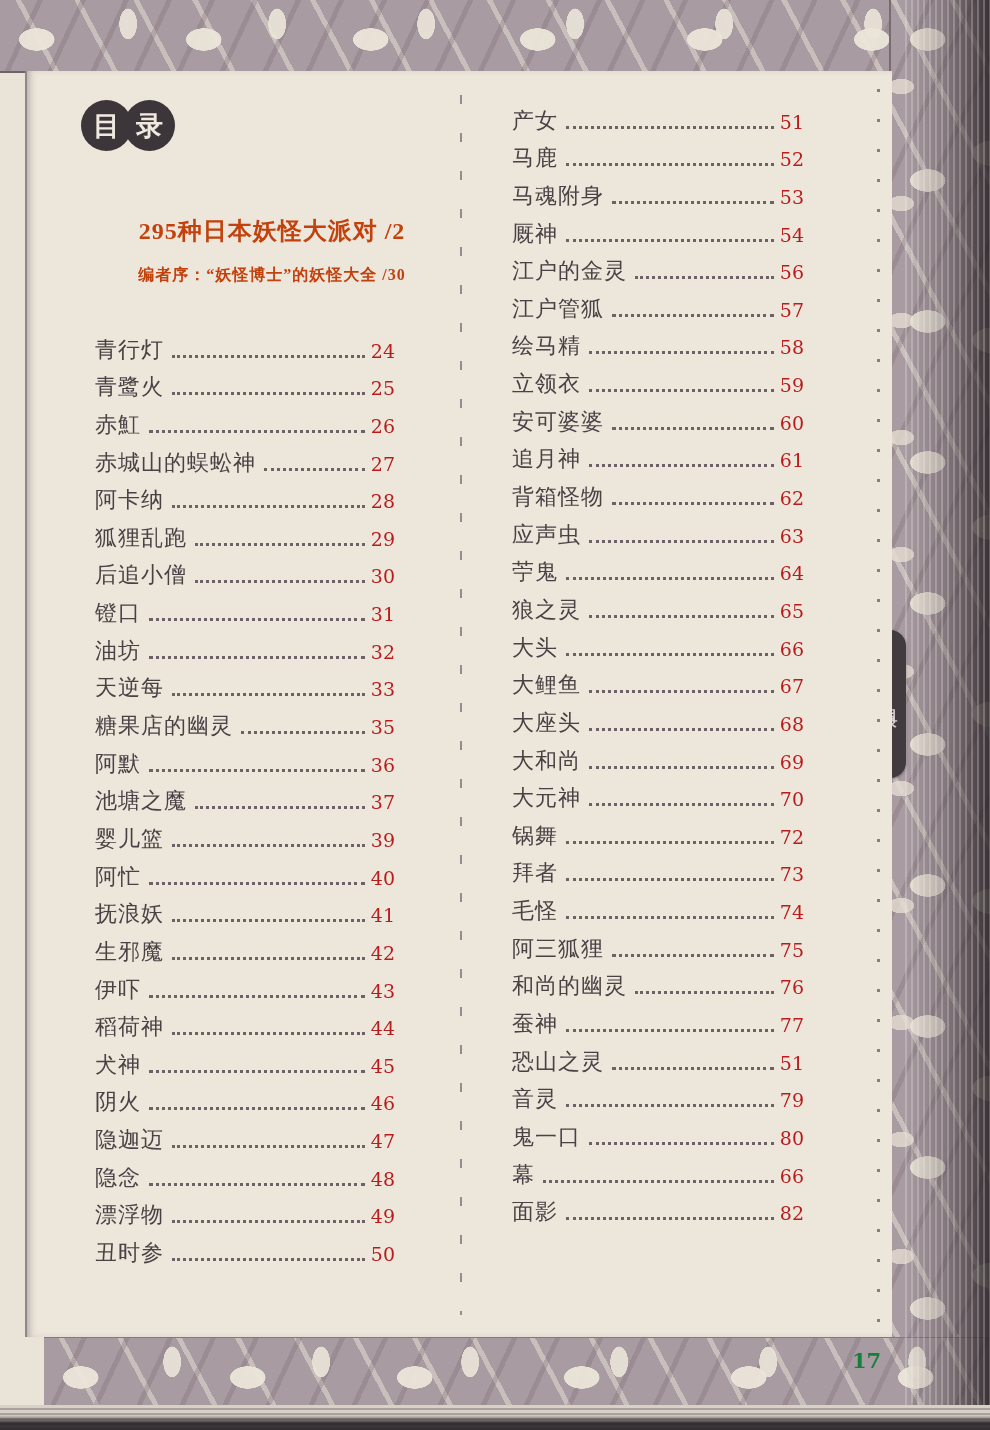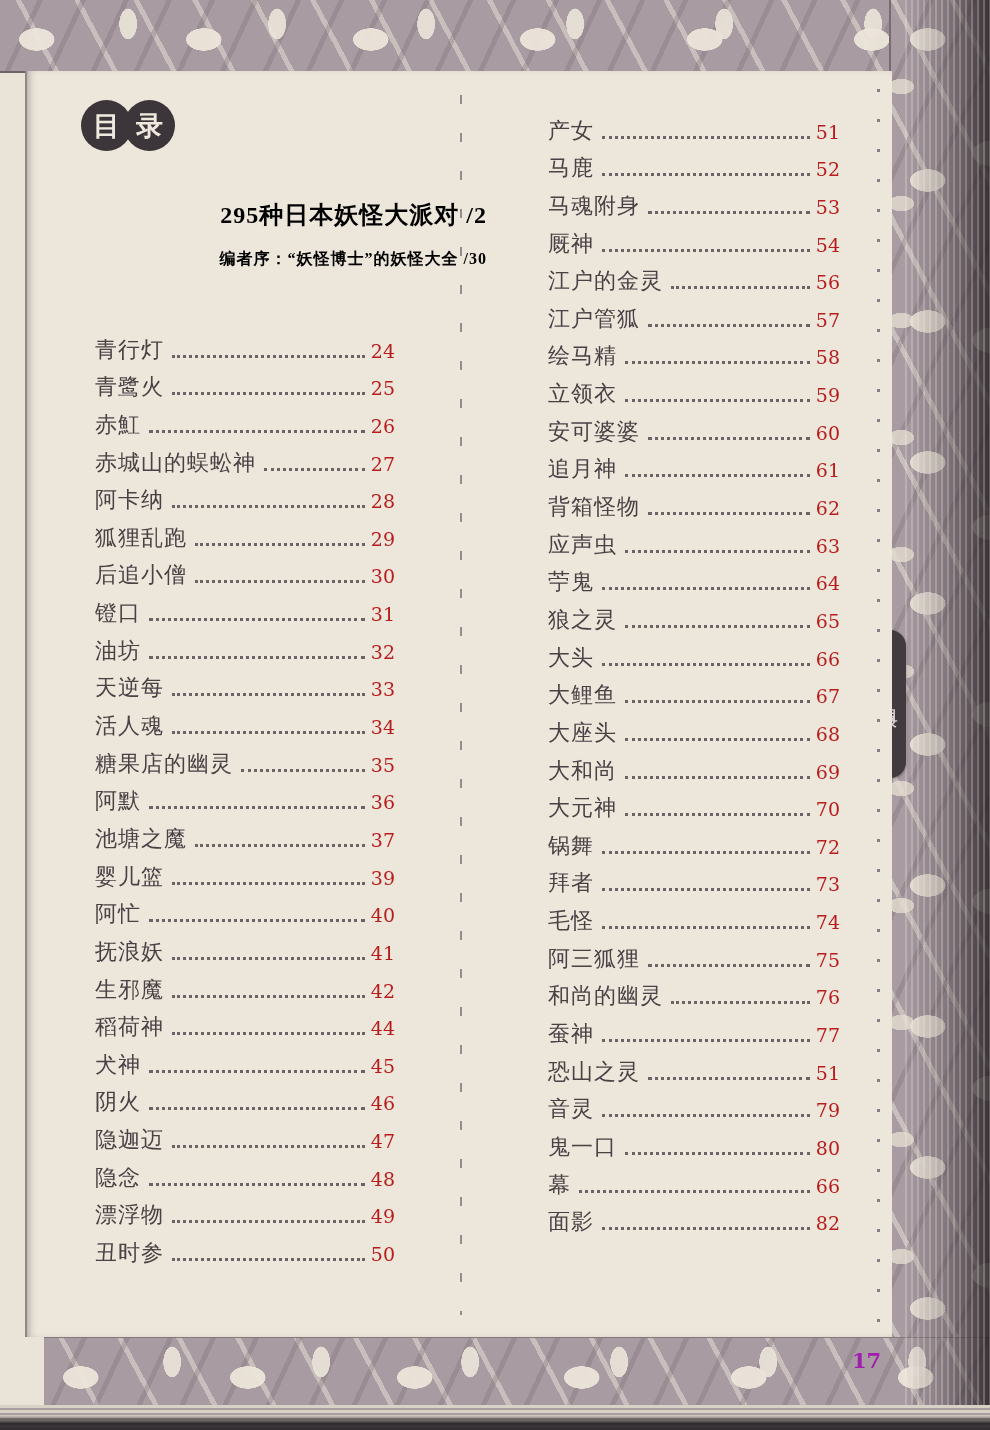--- a/index.html
+++ b/index.html
@@ -56,48 +56,48 @@
   .badge-circle{
     width:47px;height:47px;border-radius:50%;
     background:#3c3539;color:#efe9df;
     display:flex;align-items:center;justify-content:center;
     font-size:27px;font-weight:bold;
     box-shadow:0 0 0 2px #3c3539;
   }
   .badge-circle + .badge-circle{margin-left:-4px;}
   
   .header{
-    position:absolute;left:30px;top:122px;width:430px;
-    text-align:right;color:#000000;font-weight:bold;
+    position:absolute;left:30px;top:138px;width:430px;
+    text-align:center;color:#c2410c;font-weight:bold;
   }
   .header-line1{font-size:24px;line-height:44px;letter-spacing:1px;}
   .header-line2{font-size:16px;line-height:44px;letter-spacing:1px;}
   
   .toc-col{position:absolute;color:#4a4145;}
   .toc-col-left{left:68px;top:259px;width:300px;}
-  .toc-col-right{left:485px;top:40px;width:292px;margin-left:36px;}
+  .toc-col-right{left:485px;top:30px;width:292px;}
   .toc-row{display:flex;align-items:flex-end;height:37.65px;padding-bottom:7px;box-sizing:border-box;}
   .toc-title{font-size:22px;line-height:1;letter-spacing:1px;white-space:nowrap;}
   .dots{flex:1;border-bottom:3px dotted #6b6166;margin:0 6px 3px 8px;min-width:14px;}
   .toc-page{font-size:19px;line-height:1;font-family:"DejaVu Serif",serif;color:#b91c1c;}
   
   .side-tab{
     position:absolute;left:874px;top:630px;width:32px;height:148px;
     background:#413a3e;border-radius:16px;
     display:flex;align-items:center;justify-content:center;
     box-shadow:0 1px 3px rgba(0,0,0,.4);
   }
   .side-tab-label{
     writing-mode:vertical-rl;text-orientation:upright;
     color:#d9d1d4;font-size:14px;letter-spacing:6px;font-weight:bold;
   }
   
   .photo-page-num{
     position:absolute;left:852px;top:1348px;
-    font-family:"DejaVu Serif",serif;font-size:21px;color:#a21caf;font-weight:bold;
+    font-family:"DejaVu Serif",serif;font-size:21px;color:#15803d;font-weight:bold;
   }
 </style>
 </head>
 <body>
 
 <div class="pattern pattern-top"></div>
 <div class="pattern pattern-right"></div>
 <div class="pattern pattern-bottom"></div>
 <div class="right-shade"></div>
 <div class="bottom-strip"></div>
@@ -178,25 +178,20 @@
         <span class="dots"></span>
         <span class="toc-page">32</span>
       </div>
 
       <div class="toc-row">
         <span class="toc-title">天逆每</span>
         <span class="dots"></span>
         <span class="toc-page">33</span>
       </div>
 
-      <div class="toc-row">
-        <span class="toc-title">活人魂</span>
-        <span class="dots"></span>
-        <span class="toc-page">34</span>
-      </div>
 
       <div class="toc-row">
         <span class="toc-title">糖果店的幽灵</span>
         <span class="dots"></span>
         <span class="toc-page">35</span>
       </div>
 
       <div class="toc-row">
         <span class="toc-title">阿默</span>
         <span class="dots"></span>
@@ -226,20 +221,25 @@
         <span class="dots"></span>
         <span class="toc-page">41</span>
       </div>
 
       <div class="toc-row">
         <span class="toc-title">生邪魔</span>
         <span class="dots"></span>
         <span class="toc-page">42</span>
       </div>
 
+      <div class="toc-row">
+        <span class="toc-title">伊吓</span>
+        <span class="dots"></span>
+        <span class="toc-page">43</span>
+      </div>
 
       <div class="toc-row">
         <span class="toc-title">稻荷神</span>
         <span class="dots"></span>
         <span class="toc-page">44</span>
       </div>
 
       <div class="toc-row">
         <span class="toc-title">犬神</span>
         <span class="dots"></span>

